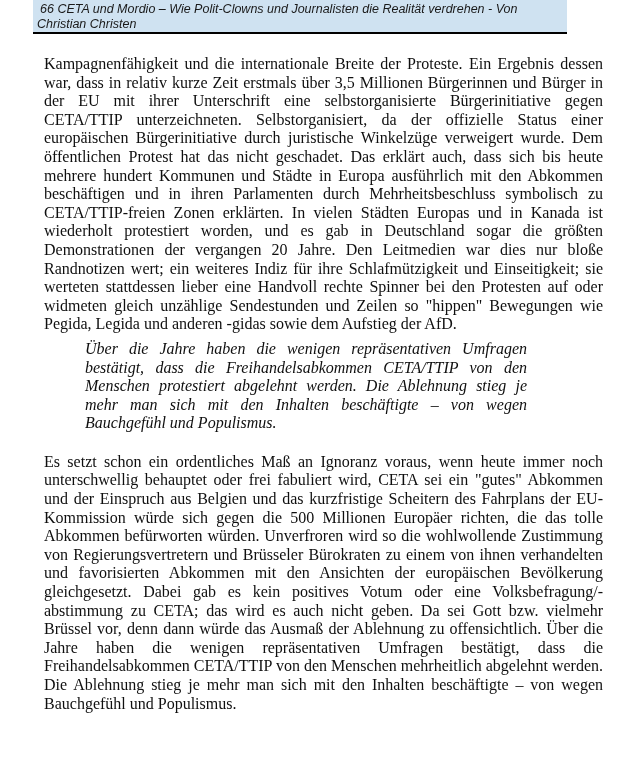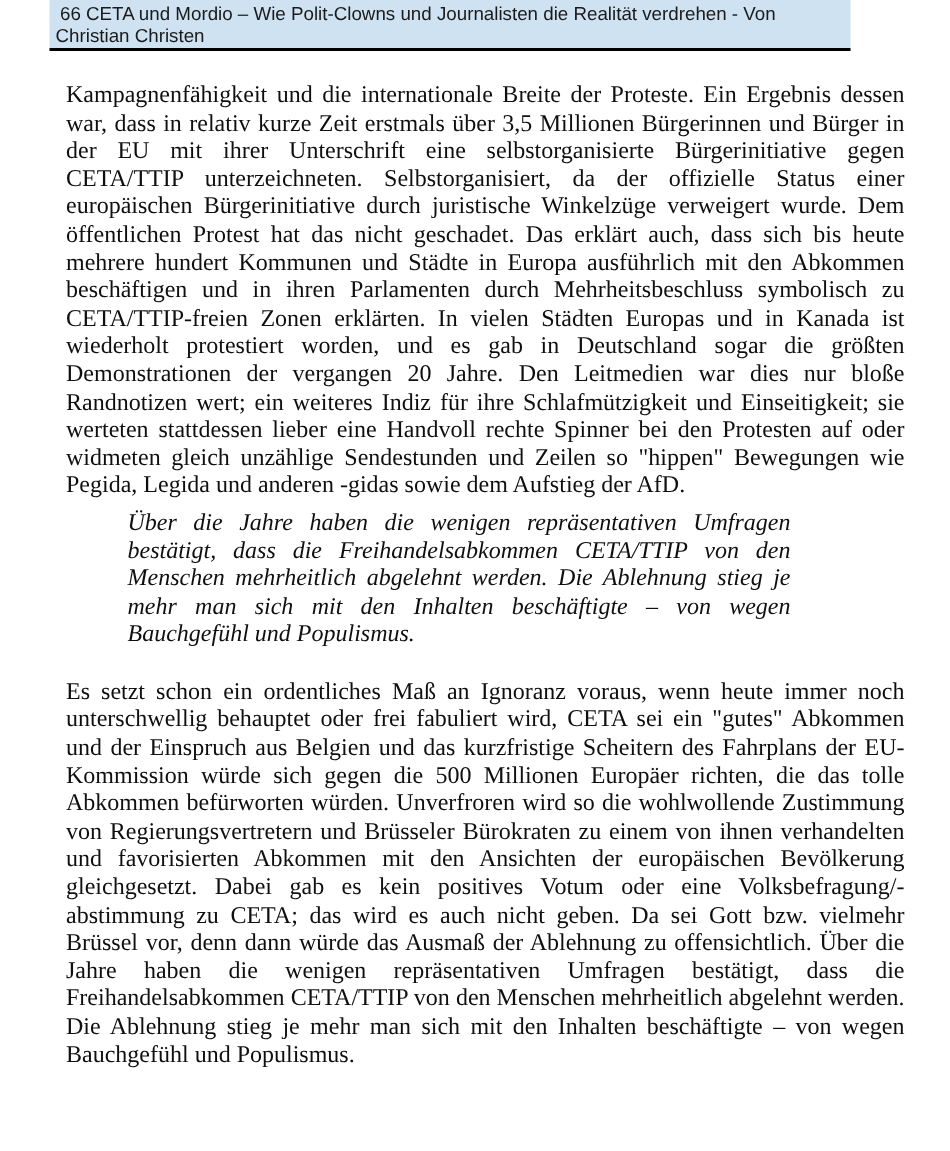--- a/index.html
+++ b/index.html
@@ -23,20 +23,21 @@
     margin-left: 33px;
     width: 527px;
     background: #cfe2f1;
     border-bottom: 2px solid #000000;
     font-family: "Liberation Sans", sans-serif;
     font-size: 12.5px;
     line-height: 14.5px;
     color: #1a1a1a;
     padding: 2px 3px 1px 4px;
     text-indent: 3px;
+    font-style: italic;
   }
   .content {
     margin-top: 21px;
     font-family: "Liberation Serif", "DejaVu Serif", serif;
     font-size: 16px;
     line-height: 18.6px;
     color: #0f0f0f;
     hyphens: none;
   }
   .body-paragraph {
@@ -57,18 +58,18 @@
 
 <div class="page">
 
   <div class="chapter-header">
     <span>66 CETA und Mordio – Wie Polit-Clowns und Journalisten die Realität verdrehen - Von Christian Christen</span>
   </div>
 
   <div class="content">
     <p class="body-paragraph">Kampagnenfähigkeit und die internationale Breite der Proteste. Ein Ergebnis dessen war, dass in relativ kurze Zeit erstmals über 3,5 Millionen Bürgerinnen und Bürger in der EU mit ihrer Unterschrift eine selbstorganisierte Bürgerinitiative gegen CETA/TTIP unterzeichneten. Selbstorganisiert, da der offizielle Status einer europäischen Bürgerinitiative durch juristische Winkelzüge verweigert wurde. Dem öffentlichen Protest hat das nicht geschadet. Das erklärt auch, dass sich bis heute mehrere hundert Kommunen und Städte in Europa ausführlich mit den Abkommen beschäftigen und in ihren Parlamenten durch Mehrheitsbeschluss symbolisch zu CETA/TTIP-freien Zonen erklärten. In vielen Städten Europas und in Kanada ist wiederholt protestiert worden, und es gab in Deutschland sogar die größten Demonstrationen der vergangen 20 Jahre. Den Leitmedien war dies nur bloße Randnotizen wert; ein weiteres Indiz für ihre Schlafmützigkeit und Einseitigkeit; sie werteten stattdessen lieber eine Handvoll rechte Spinner bei den Protesten auf oder widmeten gleich unzählige Sendestunden und Zeilen so "hippen" Bewegungen wie Pegida, Legida und anderen -gidas sowie dem Aufstieg der AfD.</p>
 
-    <p class="quote-paragraph">Über die Jahre haben die wenigen repräsentativen Umfragen bestätigt, dass die Freihandelsabkommen CETA/TTIP von den Menschen mehrheitlich abgelehnt werden. Die Ablehnung stieg je mehr man sich mit den Inhalten beschäftigte – von wegen Bauchgefühl und Populismus.</p>
+    <p class="quote-paragraph">Über die Jahre haben die wenigen repräsentativen Umfragen bestätigt, dass die Freihandelsabkommen CETA/TTIP von den Menschen protestiert abgelehnt werden. Die Ablehnung stieg je mehr man sich mit den Inhalten beschäftigte – von wegen Bauchgefühl und Populismus.</p>
 
     <p class="body-paragraph last">Es setzt schon ein ordentliches Maß an Ignoranz voraus, wenn heute immer noch unterschwellig behauptet oder frei fabuliert wird, CETA sei ein "gutes" Abkommen und der Einspruch aus Belgien und das kurzfristige Scheitern des Fahrplans der EU-Kommission würde sich gegen die 500 Millionen Europäer richten, die das tolle Abkommen befürworten würden. Unverfroren wird so die wohlwollende Zustimmung von Regierungsvertretern und Brüsseler Bürokraten zu einem von ihnen verhandelten und favorisierten Abkommen mit den Ansichten der europäischen Bevölkerung gleichgesetzt. Dabei gab es kein positives Votum oder eine Volksbefragung/-abstimmung zu CETA; das wird es auch nicht geben. Da sei Gott bzw. vielmehr Brüssel vor, denn dann würde das Ausmaß der Ablehnung zu offensichtlich. Über die Jahre haben die wenigen repräsentativen Umfragen bestätigt, dass die Freihandelsabkommen CETA/TTIP von den Menschen mehrheitlich abgelehnt werden. Die Ablehnung stieg je mehr man sich mit den Inhalten beschäftigte – von wegen Bauchgefühl und Populismus.</p>
   </div>
 
 </div>
 
 </body></html>

